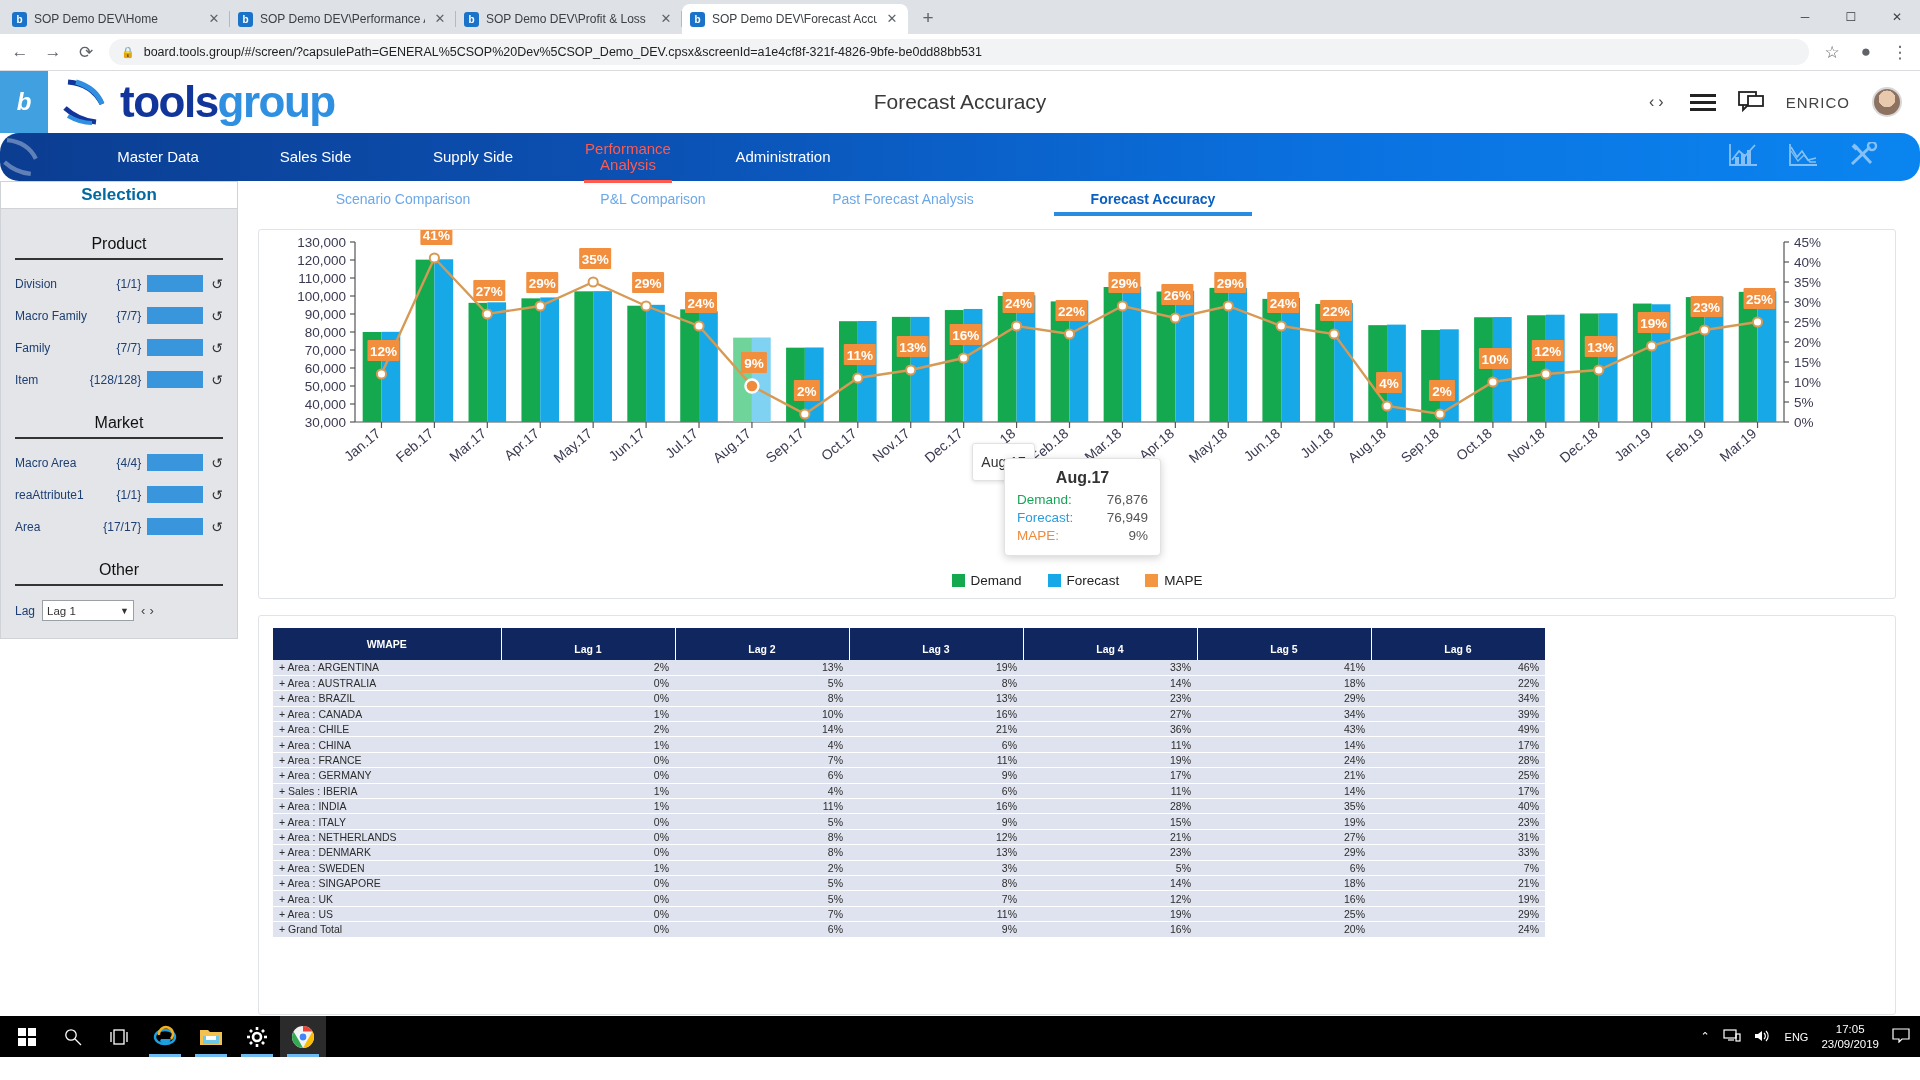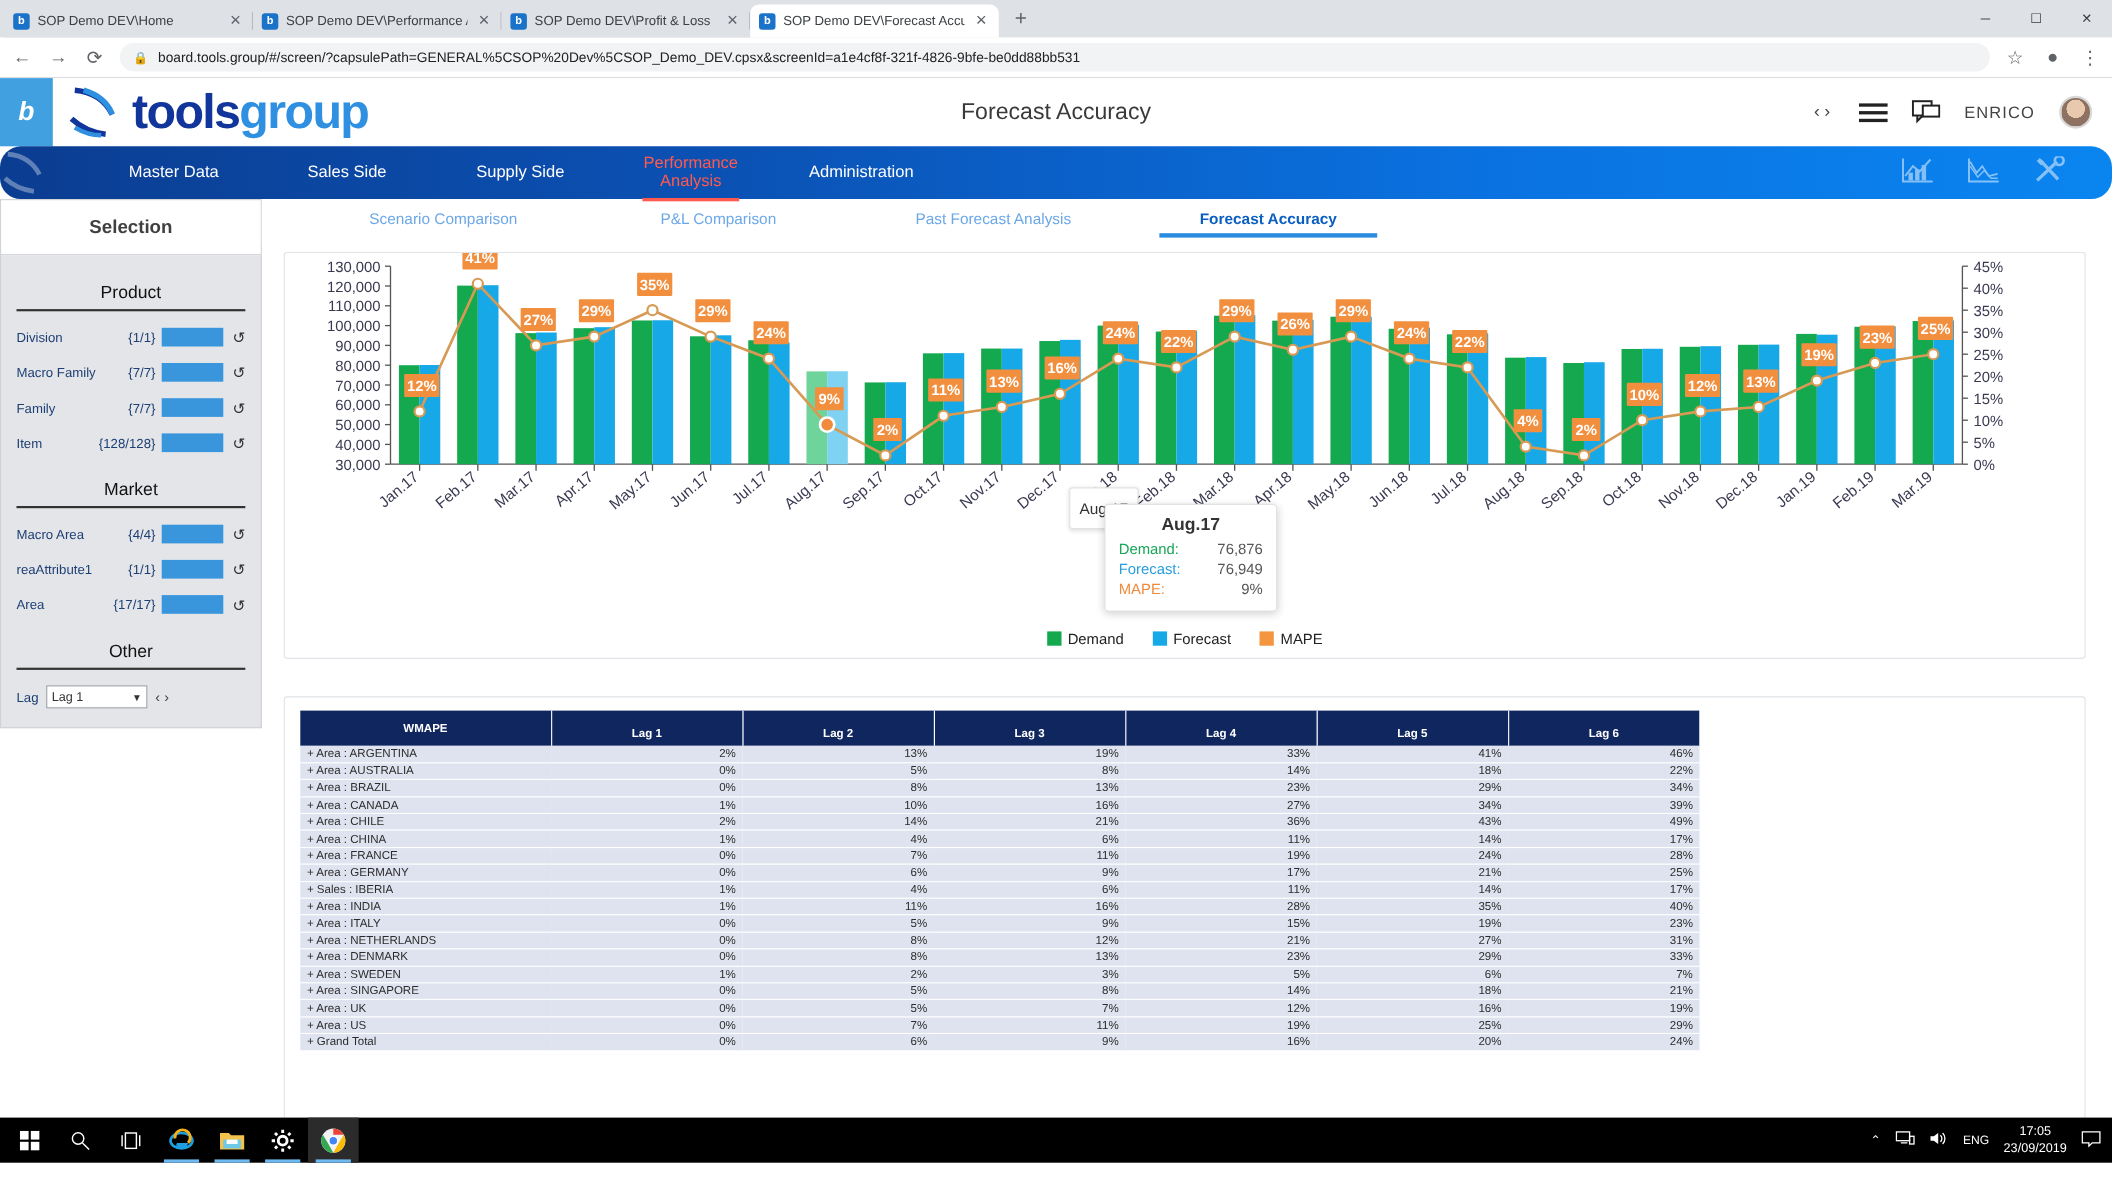--- a/index.html
+++ b/index.html
@@ -125,23 +125,23 @@
     bottom: -9px; width: 88px; height: 3px; background: #ff5a4d;
   }
   .nav-right { margin-left: auto; display: flex; gap: 30px; padding-right: 42px; }
   .nav-right svg { opacity: .5; }
 
   
   .body-area { display: flex; height: 835px; background: #fff; }
 
   .sidebar { width: 238px; flex-shrink: 0; }
   .sidebar-head {
-    height: 51px; background: #fff; border: 1px solid #cfd2d6;
+    height: 28px; background: #fff; border: 1px solid #cfd2d6;
     display: flex; align-items: center; justify-content: center;
-    font-size: 17px; font-weight: bold; color: #404040;
+    font-size: 17px; font-weight: bold; color: #0369a1;
   }
   .sidebar-body {
     background: #e3e5e8; border: 1px solid #cfd2d6; border-top: none;
     padding: 16px 14px 20px 14px; height: 430px;
   }
   .sb-section {
     text-align: center; font-size: 16px; font-weight: normal; color: #111;
     margin-top: 10px; padding-bottom: 5px; border-bottom: 2px solid #333;
   }
   .sb-row {
@@ -208,21 +208,21 @@
 
   .legend {
     position: absolute; left: 0; right: 0; bottom: 10px;
     display: flex; justify-content: center; gap: 26px; align-items: flex-end;
   }
   .legend-item { display: flex; align-items: center; gap: 6px; font-size: 13.5px; color: #222; }
   .legend-swatch { width: 13px; height: 13px; }
 
   
   .table-card {
-    margin: 34px 0 0 20px; background: #fff; border: 1px solid #e0e3e7;
+    margin: 16px 0 0 20px; background: #fff; border: 1px solid #e0e3e7;
     border-radius: 3px; padding: 12px 14px 14px;
     height: 400px;
   }
   table.grid { border-collapse: collapse; width: 1272px; table-layout: fixed; }
   table.grid th {
     background: #10265e; color: #fff; font-size: 10.5px; font-weight: bold;
     height: 32px; border-right: 1px solid #ffffff; vertical-align: middle;
   }
   table.grid th.col0 { width: 228px; }
   table.grid th.lag { width: 174px; }

